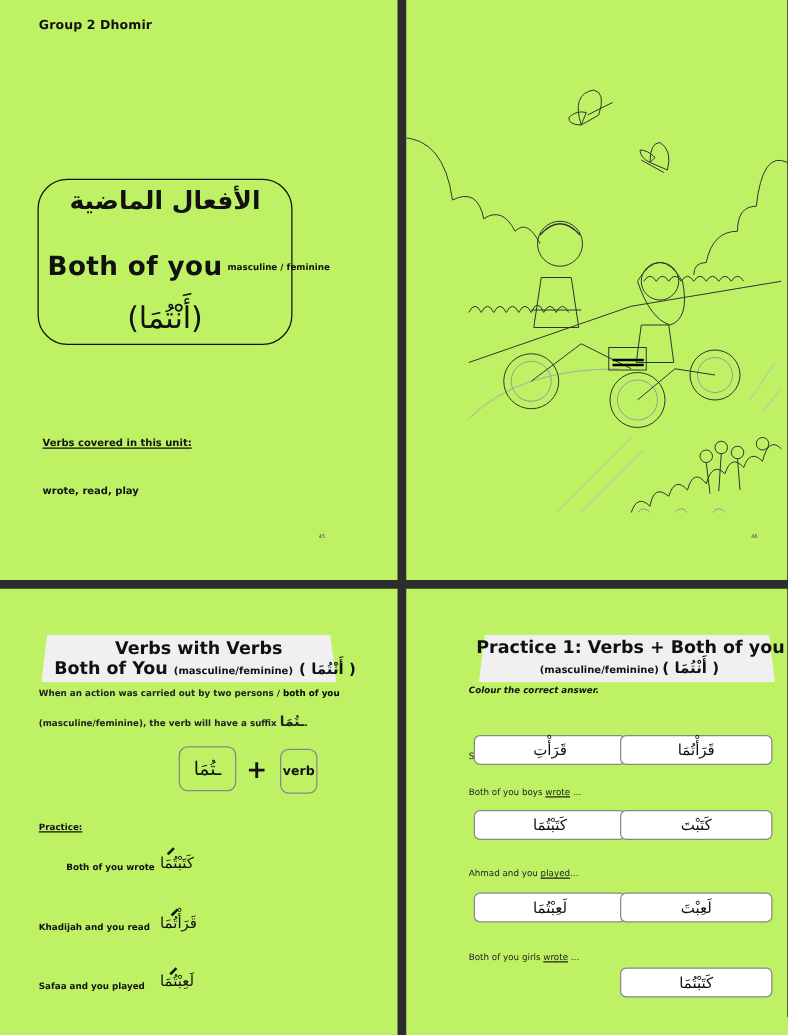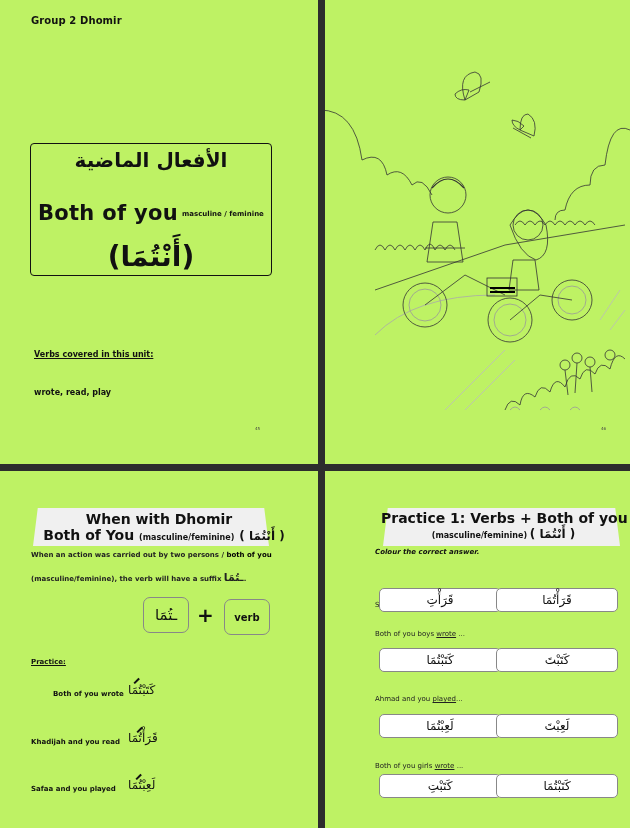--- a/index.html
+++ b/index.html
@@ -7,46 +7,46 @@
   body { position: relative; font-family: "DejaVu Sans", sans-serif; color: #111; }
   .page { position: absolute; background: #bef264; overflow: hidden; }
   #p45 { left: 0; top: 0; width: 318px; height: 464px; }
   #p46 { left: 325px; top: 0; width: 305px; height: 464px; }
   #p47 { left: 0; top: 471px; width: 318px; height: 357px; }
   #p48 { left: 325px; top: 471px; width: 305px; height: 357px; }
   .arabic { font-family: "DejaVu Sans", sans-serif; direction: rtl; }
 
   
   .grp-title { position: absolute; left: 31px; top: 15px; font-size: 10px; font-weight: bold; letter-spacing: 0.1px; }
-  .title-box { position: absolute; left: 30px; top: 143px; width: 242px; height: 133px; border: 1.5px solid #111; border-radius: 4px; text-align: center; }
+  .title-box { position: absolute; left: 30px; top: 143px; width: 204px; height: 133px; border: 1.5px solid #111; border-radius: 24px; text-align: center; }
   .title-ar { position: absolute; left: 0; right: 0; top: 4px; font-size: 20px; font-weight: bold; }
   .title-en { position: absolute; left: 7px; top: 57px; white-space: nowrap; }
   .title-en .big { font-size: 21px; font-weight: bold; letter-spacing: 0.3px; }
   .title-en .small { font-size: 7px; font-weight: bold; margin-left: 4px; vertical-align: 4px; }
-  .title-pron { position: absolute; left: 0; right: 0; top: 96px; font-size: 28px; font-weight: bold; }
+  .title-pron { position: absolute; left: 0; right: 0; top: 96px; font-size: 24px; }
   .covered-label { position: absolute; left: 34px; top: 350px; font-size: 8px; font-weight: bold; text-decoration: underline; }
   .covered-list { position: absolute; left: 34px; top: 388px; font-size: 8px; font-weight: bold; }
   .pgnum { position: absolute; font-size: 4px; color: #444; }
 
   
   .illus { position: absolute; left: 0; top: 0; width: 305px; height: 464px; }
 
   
   .banner { position: absolute; background: #f0f0f0; text-align: center; }
   .p47-banner { left: 33px; top: 37px; width: 236px; height: 38px; clip-path: polygon(2% 0, 98% 0, 100% 100%, 0 100%); }
   .p47-h1 { position: absolute; left: 0; right: 0; top: 40px; text-align: center; font-size: 14px; font-weight: bold; }
   .p47-h2 { position: absolute; left: 0; right: 0; top: 56px; text-align: center; font-size: 14px; font-weight: bold; white-space: nowrap; padding-left: 10px; }
   .p47-h2 .sm { font-size: 8px; }
   .p47-h2 .ar { font-size: 12px; }
   .p47-body { position: absolute; left: 31px; width: 250px; font-size: 7px; font-weight: bold; color: #222; }
   .p47-body b { font-weight: bold; color: #000; }
   .eq-box { position: absolute; border: 1.5px solid #888; border-radius: 7px; display: flex; align-items: center; justify-content: center; }
   .eq-suffix { left: 143px; top: 597px; width: 46px; height: 36px; font-size: 15px; }
   .eq-plus { position: absolute; left: 197px; top: 603px; font-size: 20px; font-weight: bold; }
-  .eq-verb { left: 224px; top: 599px; width: 46px; height: 36px; font-size: 10px; font-weight: bold; }
+  .eq-verb { left: 224px; top: 599px; width: 30px; height: 36px; font-size: 10px; font-weight: bold; }
   .ex-label { position: absolute; left: 31px; top: 658px; font-size: 7px; font-weight: bold; text-decoration: underline; }
   .ex-row { position: absolute; left: 31px; font-size: 7px; font-weight: bold; }
   .ex-ar { position: absolute; left: 128px; font-size: 12px; }
   .arrow { position: absolute; width: 7px; height: 1.5px; background: #111; transform: rotate(-45deg); }
 
   
   .p48-banner { left: 58px; top: 37px; width: 237px; height: 38px; clip-path: polygon(2% 0, 98% 0, 100% 100%, 0 100%); }
   .p48-h1 { position: absolute; left: 56px; width: 230px; top: 39px; text-align: center; font-size: 14px; font-weight: bold; white-space: nowrap; }
   .p48-h2 { position: absolute; left: 56px; width: 245px; top: 56px; text-align: center; font-size: 8px; font-weight: bold; white-space: nowrap; }
   .p48-h2 .ar { font-size: 12px; }
@@ -122,21 +122,21 @@
       <circle cx="265" cy="362" r="5"></circle>
       <circle cx="285" cy="355" r="5"></circle>
     <path d="M240 370 l3 25 M252 363 l-2 30 M265 367 l2 25"></path>
     <path d="M185 410 q5 -6 10 0 M215 410 q5 -6 10 0 M245 410 q5 -6 10 0" stroke="#999"></path>
   </svg>
   <div class="pgnum" style="left:276px;top:426px;">46</div>
 </div>
 
 <div class="page" id="p47">
   <div class="banner p47-banner"></div>
-  <div class="p47-h1">When with Dhomir</div>
+  <div class="p47-h1">Verbs with Verbs</div>
   <div class="p47-h2">
     <span>Both of You</span>
     <span class="sm">(masculine/feminine)</span>
     <span class="ar">( أَنْتُمَا )</span>
   </div>
   <div class="p47-body" style="top:80px;">
     <span>When an action was carried out by two persons / </span><b>both of you</b>
   </div>
   <div class="p47-body" style="top:100px;">
     <span>(masculine/feminine), the verb will have a suffix </span><span style="font-size:11px;">ـتُمَا</span><span>.</span>
@@ -184,15 +184,14 @@
 
   <div class="q-label" style="top:224px;">
     <span>Ahmad and you </span><u>played</u><span>...</span>
   </div>
   <div class="ans l arabic" style="top:243px;">لَعِبْتُمَا</div>
   <div class="ans r arabic" style="top:243px;">لَعِبْتَ</div>
 
   <div class="q-label" style="top:291px;">
     <span>Both of you girls </span><u>wrote</u><span> ...</span>
   </div>
-  <div class="ans l arabic" style="top:303px;">كَتَبْتِ</div>
   <div class="ans r arabic" style="top:303px;">كَتَبْتُمَا</div>
 </div>
 
 </body></html>

